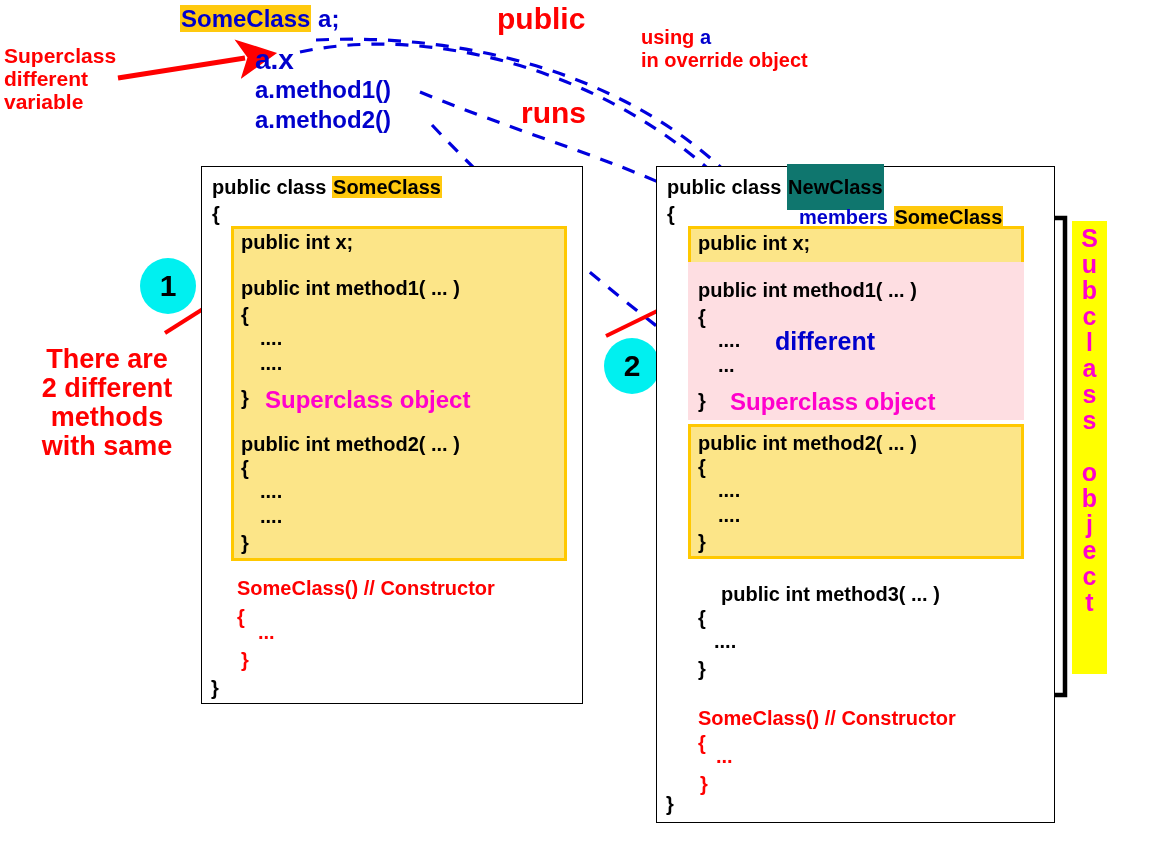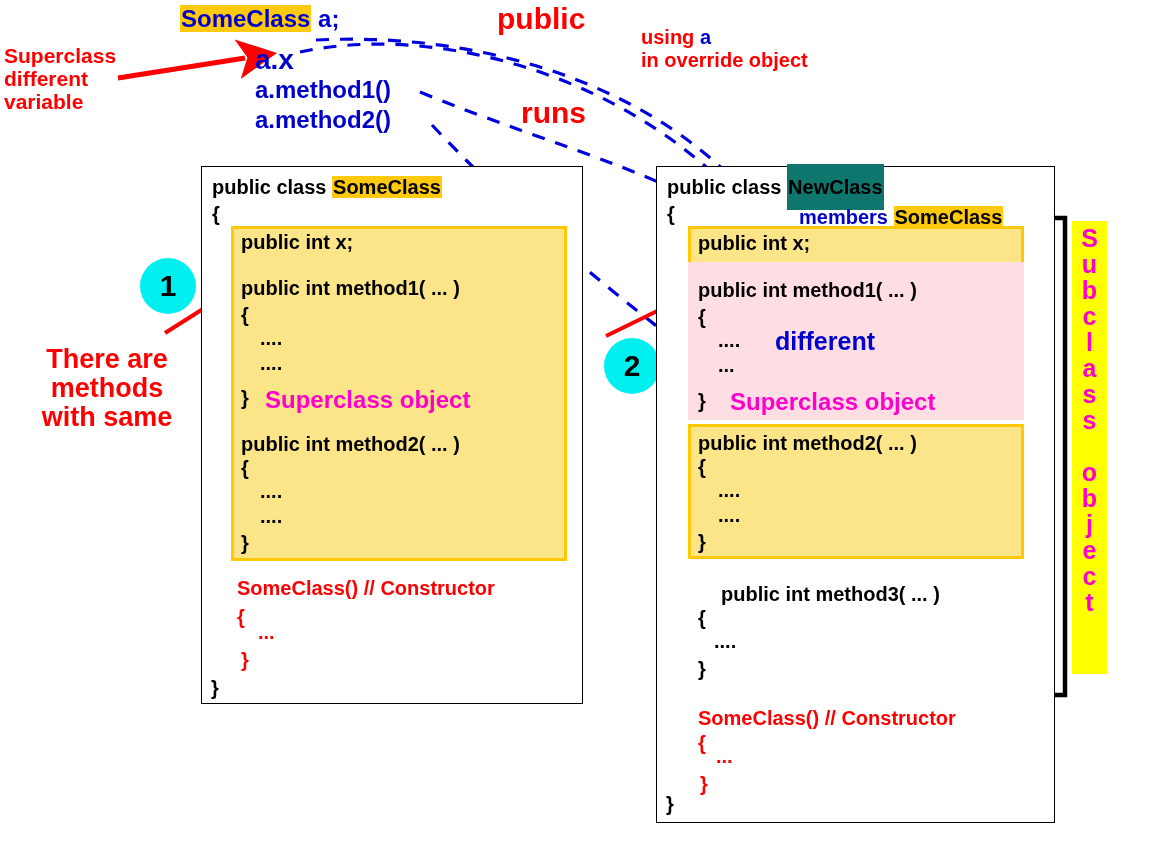--- a/index.html
+++ b/index.html
@@ -122,20 +122,21 @@
 
 <div class="abs marker" style="left:140px;top:258px;width:56px;height:56px;font-size:30px;">
   <span>1</span>
 </div>
 <div class="abs marker" style="left:604px;top:338px;width:56px;height:56px;font-size:30px;">
   <span>2</span>
 </div>
 
 <div class="abs red-bold" style="left:12px;top:345px;font-size:27px;line-height:29px;width:190px;text-align:center;">
   <div>There are</div>
+  <div>2 different</div>
   <div>methods</div>
   <div>with same</div>
 </div>
 
 <div class="abs classbox" style="left:656px;top:166px;width:399px;height:657px;"></div>
 
 <div class="abs nowrap" style="left:667px;top:176px;font-size:20px;">
   <span class="black-code">public class </span><span class="hl-yellow black-code">NewClass</span>
 </div>
 <div class="abs black-code" style="left:667px;top:203px;font-size:20px;">{</div>

